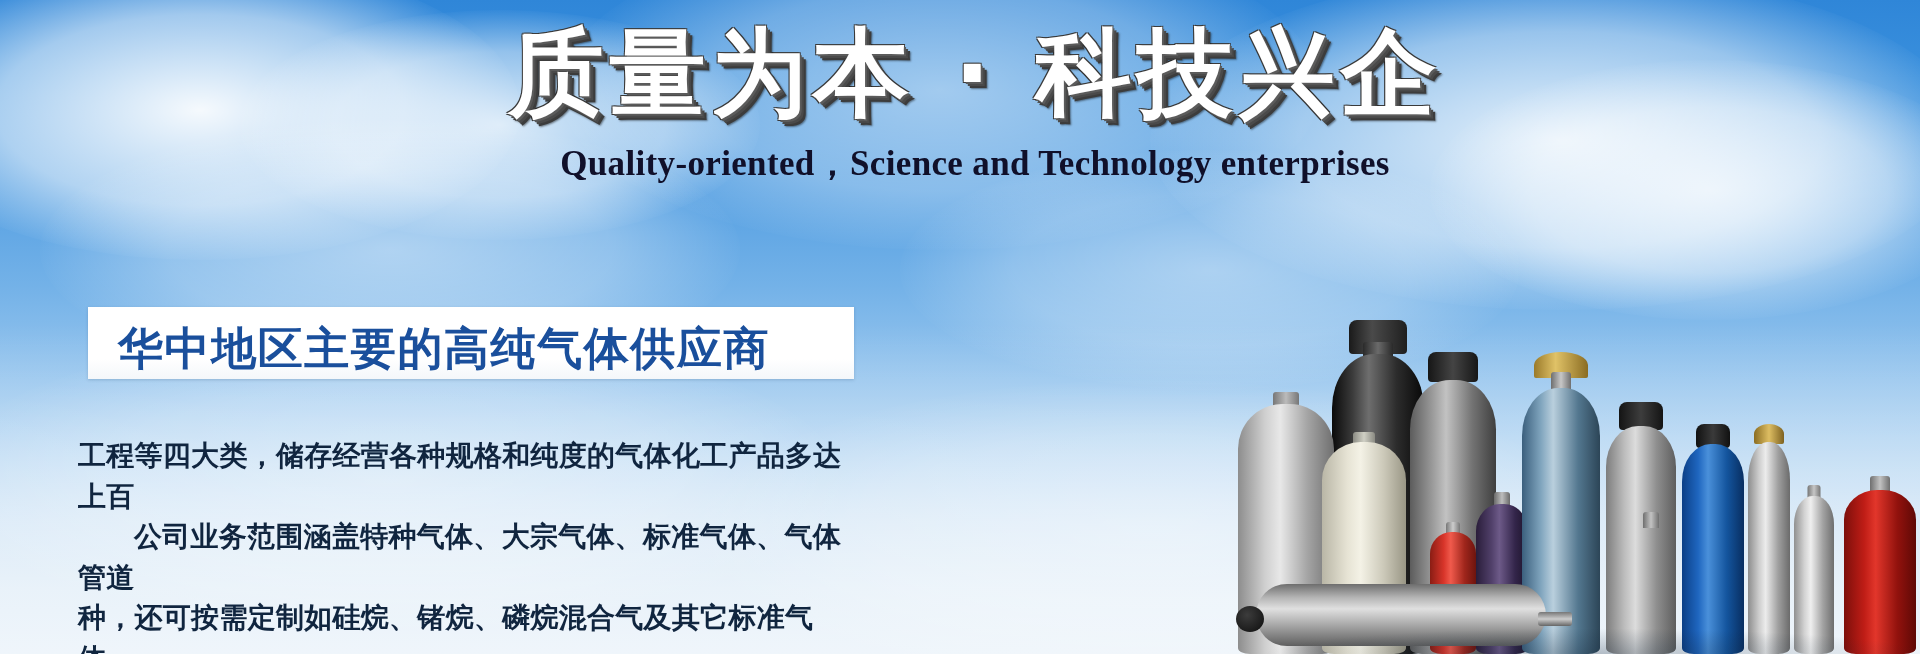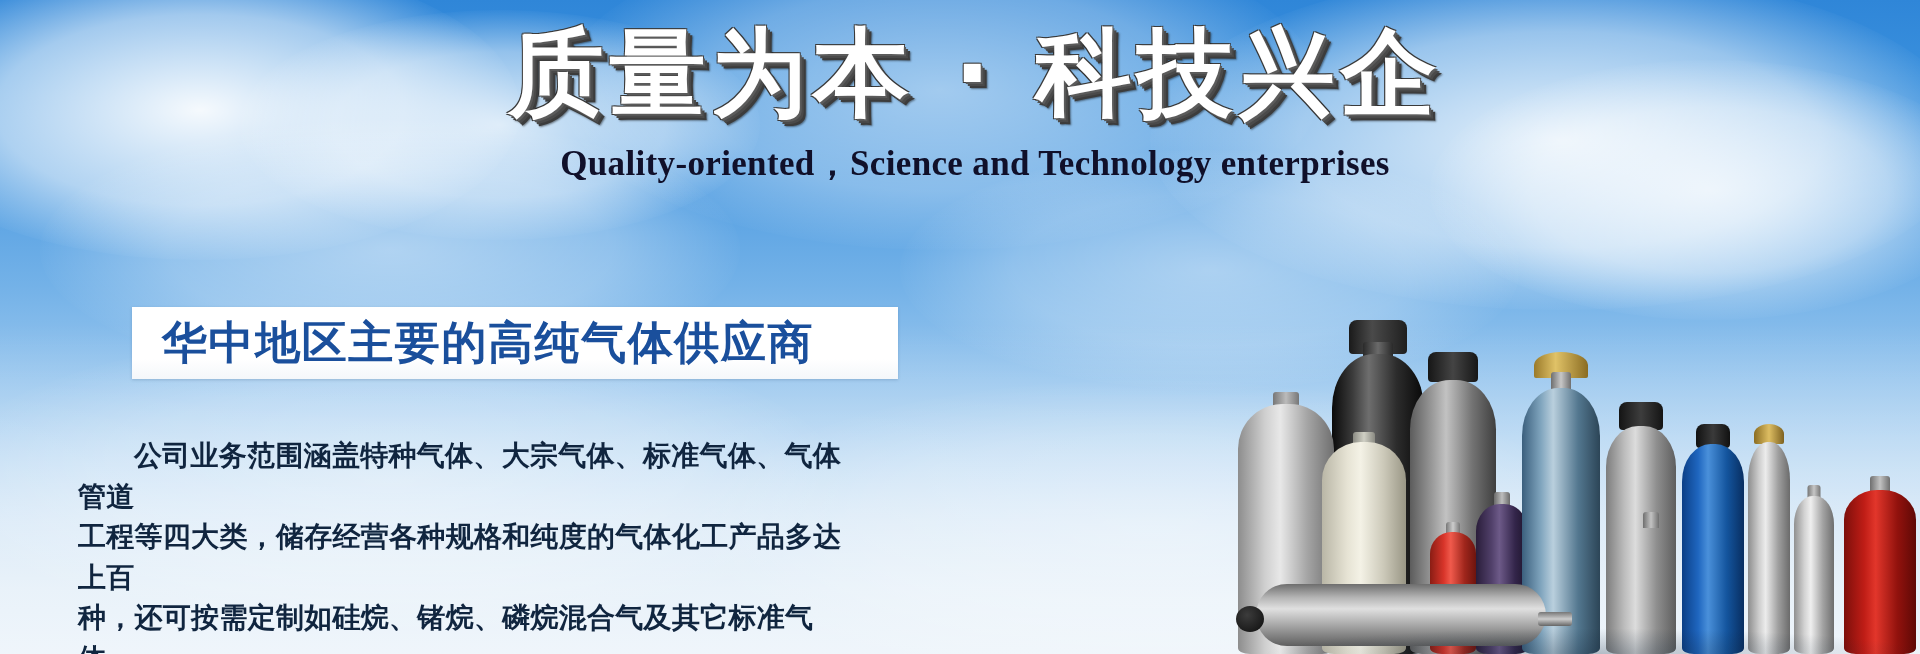--- a/index.html
+++ b/index.html
@@ -81,21 +81,21 @@
     white-space:nowrap;
   }
 
   
   .slogan-box{
     position:absolute;
     left:88px;top:307px;
     width:766px;height:72px;
     background:linear-gradient(to bottom,#ffffff 0%,#ffffff 72%,#f4f7fa 100%);
     box-shadow:0 1px 3px rgba(0,40,80,.18);
-    display:flex;align-items:center;margin-left:44px;
+    display:flex;align-items:flex-end;
   }
   .slogan-text{
     font-family:"DejaVu Sans","Liberation Sans",sans-serif;
     font-size:45px;
     font-weight:bold;
     color:#1a4f9c;
     letter-spacing:.035em;
     padding-left:30px;
     white-space:nowrap;
   }
@@ -167,22 +167,22 @@
 
   <div class="headline">质量为本 · 科技兴企</div>
 
   <div class="subhead">Quality-oriented，Science and Technology enterprises</div>
 
   <div class="slogan-box">
     <span class="slogan-text">华中地区主要的高纯气体供应商</span>
   </div>
 
   <div class="body-copy">
+    <p>工程等四大类，储存经营各种规格和纯度的气体化工产品多达上百</p>
     <p><span class="indent"></span><span>公司业务范围涵盖特种气体、大宗气体、标准气体、气体管道</span></p>
-    <p>工程等四大类，储存经营各种规格和纯度的气体化工产品多达上百</p>
     <p>种，还可按需定制如硅烷、锗烷、磷烷混合气及其它标准气体。</p>
   </div>
 
   <div class="photo">
 
     <div class="cyl" style="left:82px;width:92px;height:330px;">
       <div class="cap" style="bottom:300px;width:58px;height:34px;background:linear-gradient(90deg,#1a1a1a,#4a4a4a 40%,#1f1f1f);"></div>
       <div class="neck" style="bottom:292px;width:30px;height:20px;background:linear-gradient(90deg,#2a2a2a,#6a6a6a,#2a2a2a);"></div>
       <div class="body" style="height:300px;background:linear-gradient(90deg,#0a0a0a 0%,#3a3a3a 22%,#6e6e6e 40%,#2c2c2c 70%,#080808 100%);"></div>
     </div>

